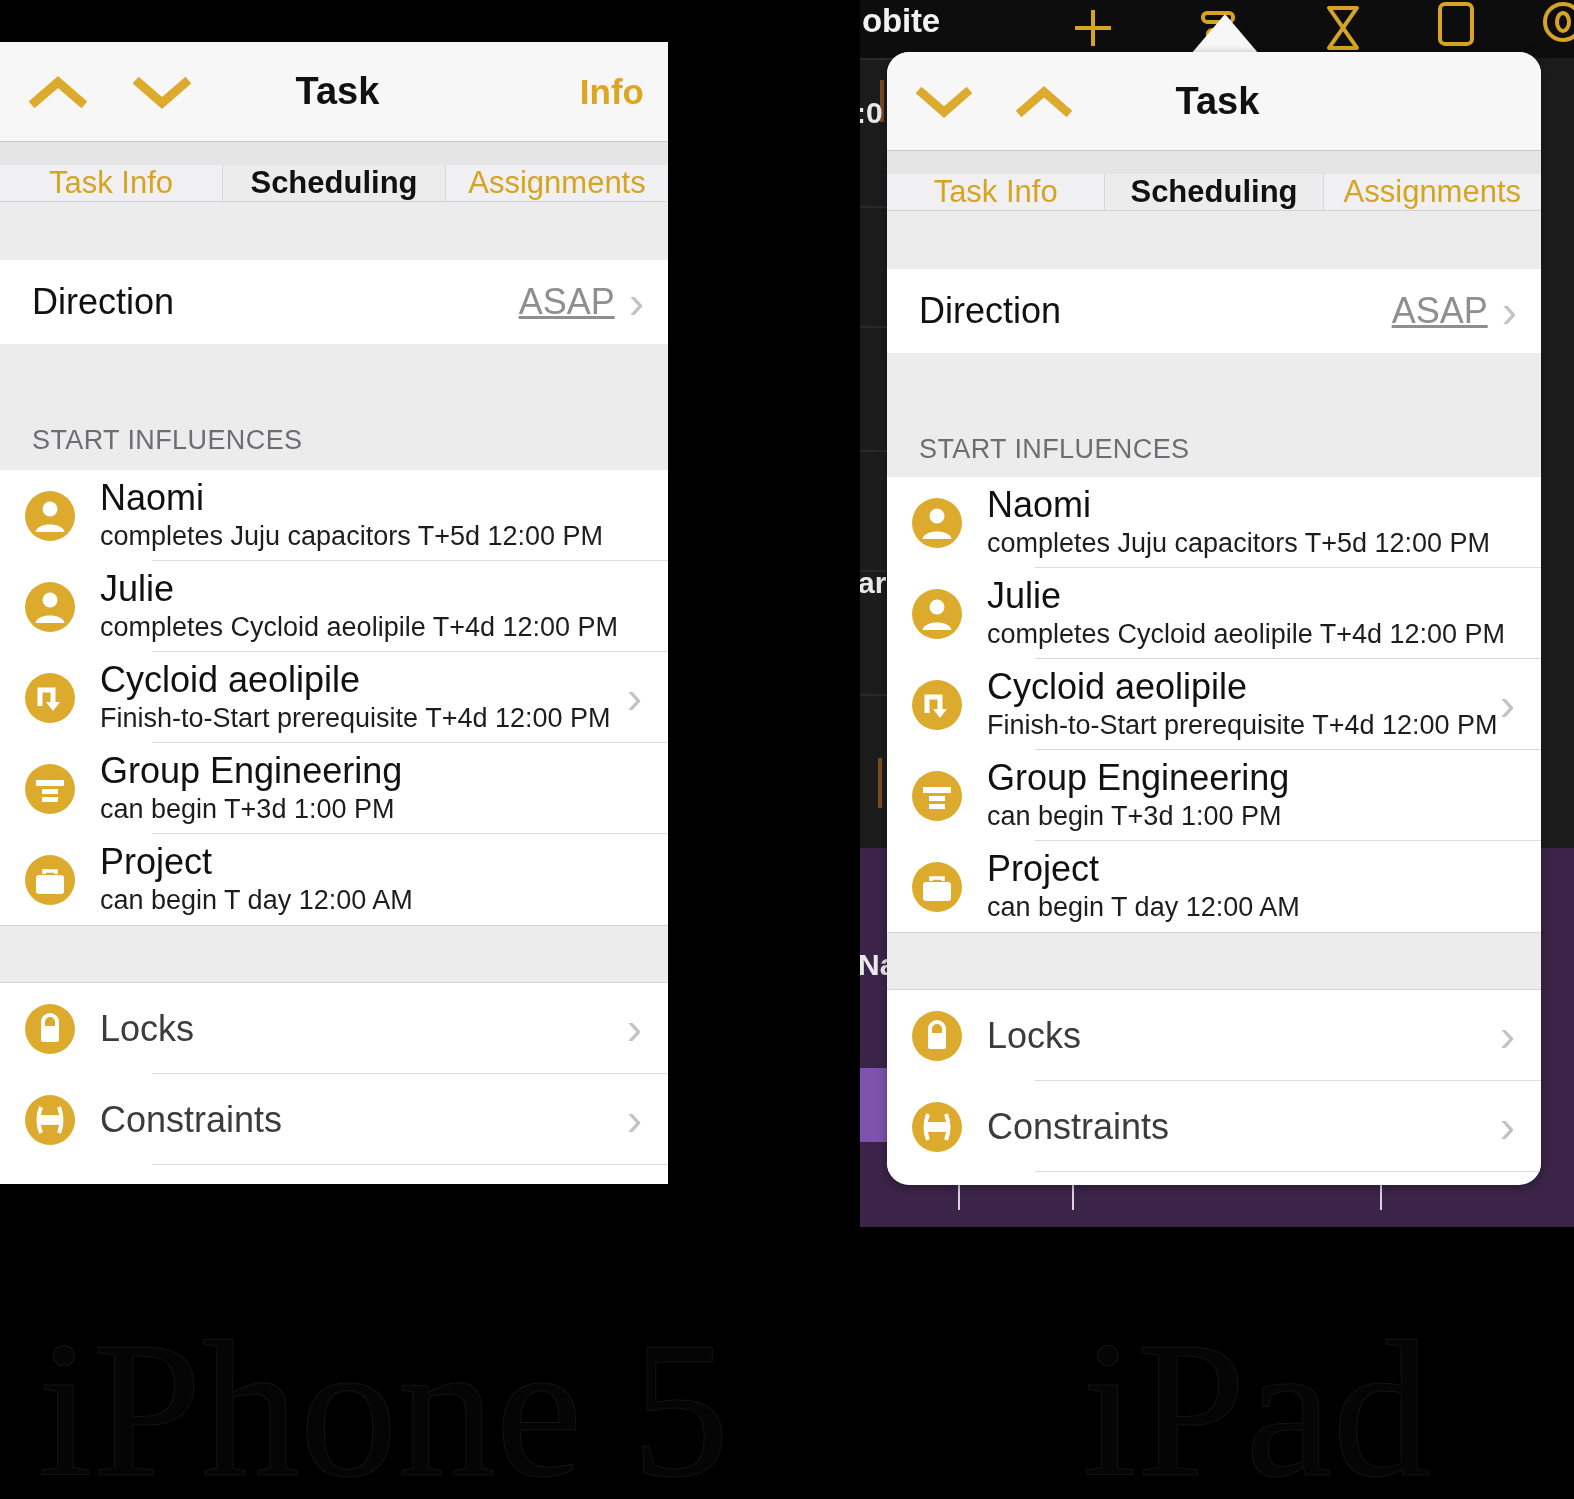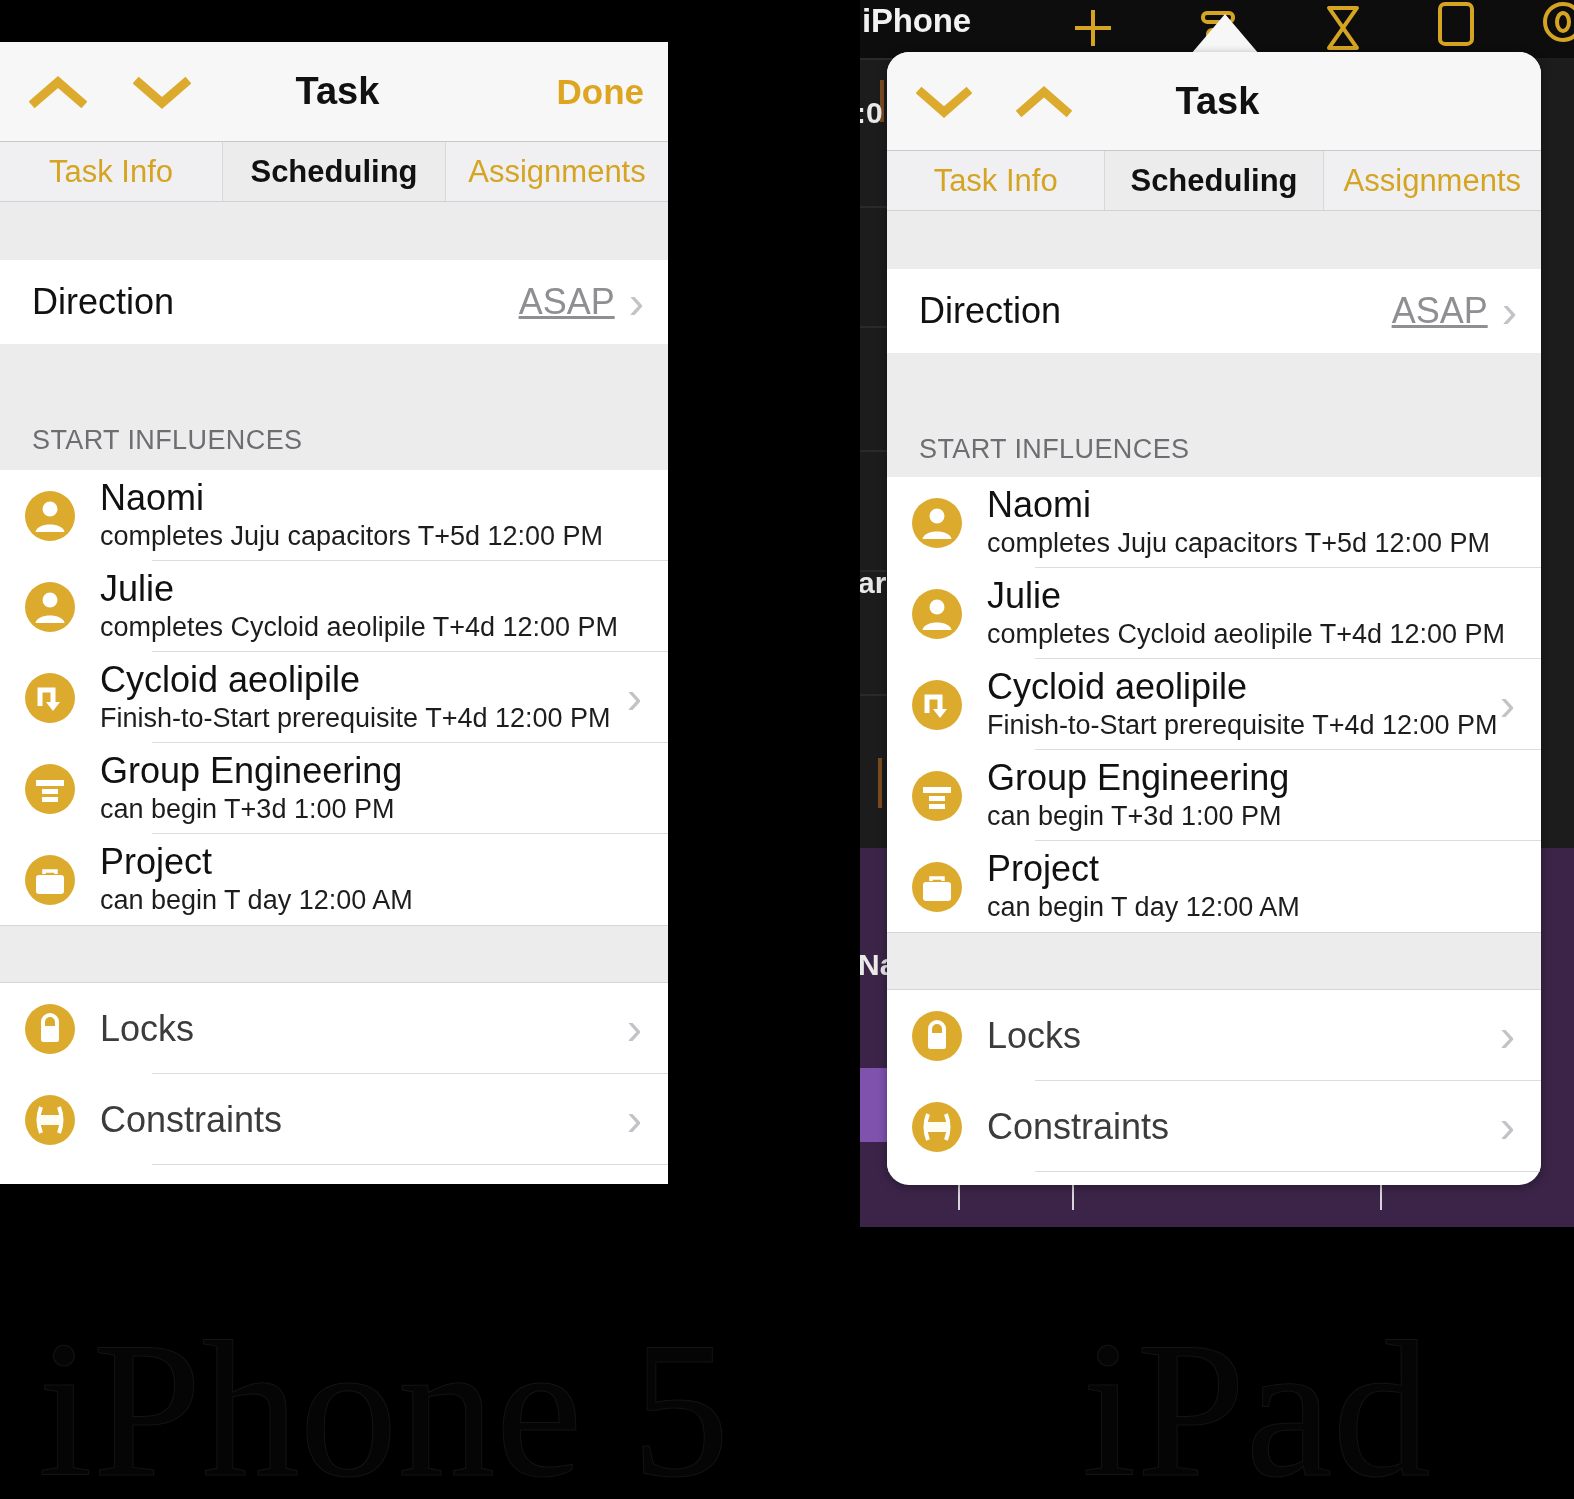--- a/index.html
+++ b/index.html
@@ -58,21 +58,21 @@
   }
   .hdr-title {
     position: absolute; left: 0; right: 0; text-align: center;
     font-weight: bold; color: #111; pointer-events: none; margin-left: 7px;
   }
   .hdr-done {
     position: absolute; color: #dda520; font-weight: 600;
   }
 
   
-  .tabbar { display: flex; background: #e5e5e5; border-bottom: 1px solid #d2d2d6; }
+  .tabbar { display: flex; background: #e5e5e5; border-bottom: 1px solid #d2d2d6; align-items: flex-end; }
   .tab {
     flex: 1; text-align: center; color: #d5a422;
     background: #f0f0f2;
     border-right: 1px solid #d8d8dc;
     display: flex; align-items:center; justify-content:center;
     cursor: pointer;
   }
   .tab:last-child { border-right: none; }
   .tab.active { color: #111; font-weight: bold; background: #ececed; }
 
@@ -106,21 +106,21 @@
   }
 </style>
 </head>
 <body>
 
 <div id="stage">
 
   <div class="ipad-bg">
 
     <div class="ipad-toolbar">
-      <div class="ipad-title">iPhone</div>
+      <div class="ipad-title">obite</div>
 
       <div class="tb-icon" style="left:190px;">
         <svg width="56" height="56" viewBox="0 0 56 56">
           <path d="M28 10 V46 M10 28 H46" stroke="#d5a422" stroke-width="4" fill="none"></path>
         </svg>
       </div>
       <div class="tb-icon" style="left:315px;">
         <svg width="56" height="56" viewBox="0 0 56 56">
           <rect x="13" y="13" width="30" height="9" rx="4" stroke="#d5a422" stroke-width="4" fill="none"></rect>
           <rect x="18" y="30" width="30" height="9" rx="4" stroke="#d5a422" stroke-width="4" fill="none"></rect>
@@ -181,21 +181,21 @@
         <svg width="58" height="34" viewBox="0 0 58 34">
           <path d="M6 27 L29 7 L52 27" stroke="#dcab2e" stroke-width="9" fill="none" stroke-linecap="square"></path>
         </svg>
       </div>
       <div class="nav-chevron" style="width:80px;height:100px;margin-left:24px;">
         <svg width="58" height="34" viewBox="0 0 58 34">
           <path d="M6 8 L29 28 L52 8" stroke="#dcab2e" stroke-width="9" fill="none" stroke-linecap="square"></path>
         </svg>
       </div>
       <div class="hdr-title" style="font-size:38px;">Task</div>
-      <div class="hdr-done" style="right:24px;font-size:35px;">Done</div>
+      <div class="hdr-done" style="right:24px;font-size:35px;">Info</div>
     </div>
 
     <div class="tabbar" style="height:60px;">
       <div class="tab" style="font-size:31px;">
         <span>Task Info</span>
       </div>
       <div class="tab active" style="font-size:31px;">
         <span>Scheduling</span>
       </div>
       <div class="tab" style="font-size:31px;">

